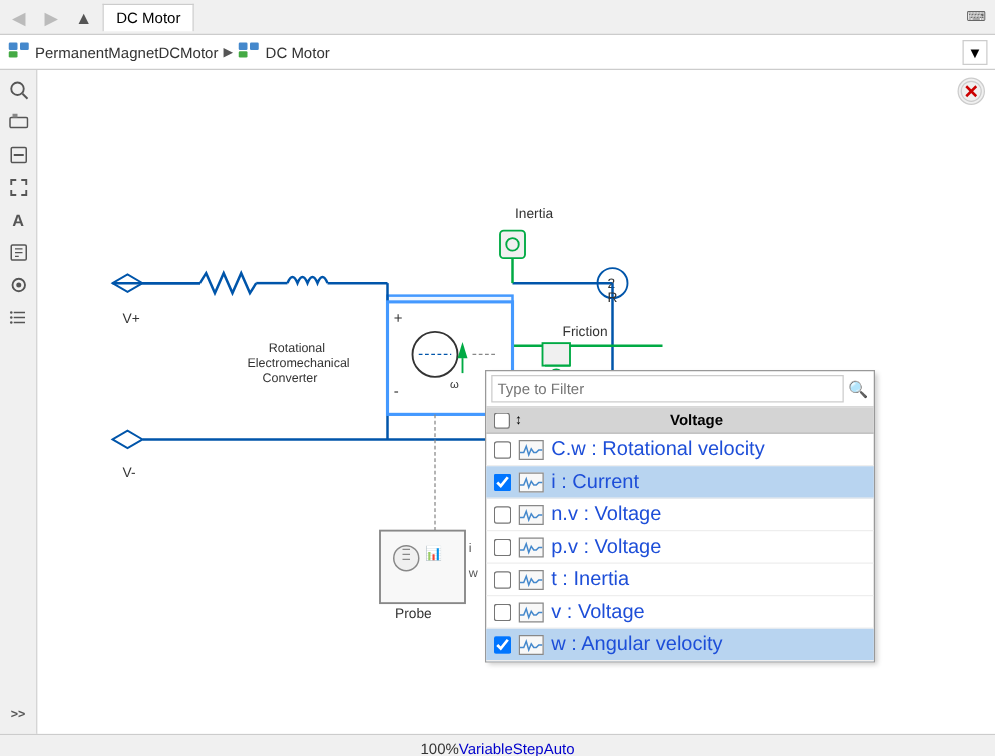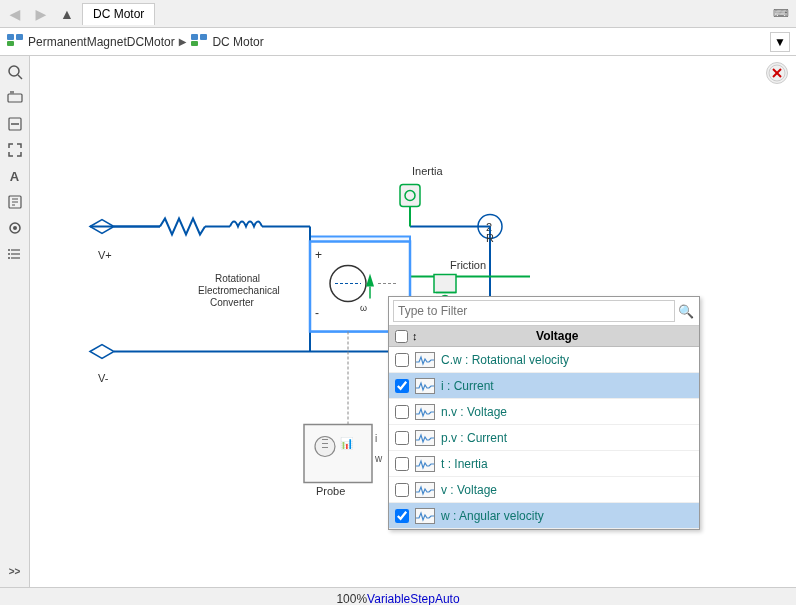--- a/index.html
+++ b/index.html
@@ -114,21 +114,21 @@
       display: flex; align-items: center; padding: 3px 6px; gap: 6px;
       border-bottom: 1px solid #eee; height: 26px;
     }
     .connect-row.selected { background: #b8d4f0; }
     .connect-row input[type=checkbox] { width: 14px; height: 14px; cursor: pointer; }
     .signal-icon {
       width: 20px; height: 16px; display: flex; align-items: center; justify-content: center;
       border: 1px solid #888; background: #f8f8f8; flex-shrink: 0;
     }
     .signal-icon svg { width: 18px; height: 12px; }
-    .connect-label { font-size: 12px; color: #0f766e; }
+    .connect-label { font-size: 16px; color: #1d4ed8; }
 
     
     .status-bar {
       height: 22px; background: #f0f0f0; border-top: 1px solid #ccc;
       display: flex; align-items: center; padding: 0 8px;
       justify-content: center;
     }
     .status-zoom { font-size: 12px; color: #333; }
     .status-solver { font-size: 12px; color: #0000cc; }
 
@@ -369,21 +369,21 @@
             </div>
             <span class="connect-label">n.v : Voltage</span>
           </div>
           <div class="connect-row">
             <input type="checkbox" style="">
             <div class="signal-icon">
               <svg viewBox="0 0 18 12">
                 <polyline points="0,8 3,8 5,3 7,10 9,5 11,8 13,8 15,6 18,6" fill="none" stroke="#4488cc" stroke-width="1.2"></polyline>
               </svg>
             </div>
-            <span class="connect-label">p.v : Current</span>
+            <span class="connect-label">p.v : Voltage</span>
           </div>
           <div class="connect-row">
             <input type="checkbox" style="">
             <div class="signal-icon">
               <svg viewBox="0 0 18 12">
                 <polyline points="0,8 3,8 5,3 7,10 9,5 11,8 13,8 15,6 18,6" fill="none" stroke="#4488cc" stroke-width="1.2"></polyline>
               </svg>
             </div>
             <span class="connect-label">t : Inertia</span>
           </div>

